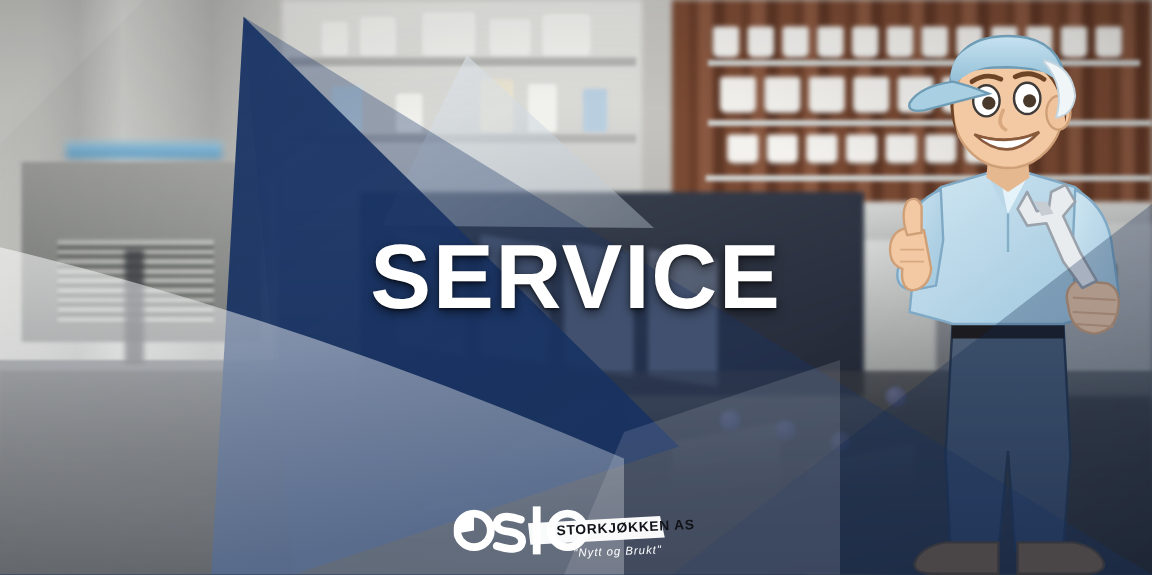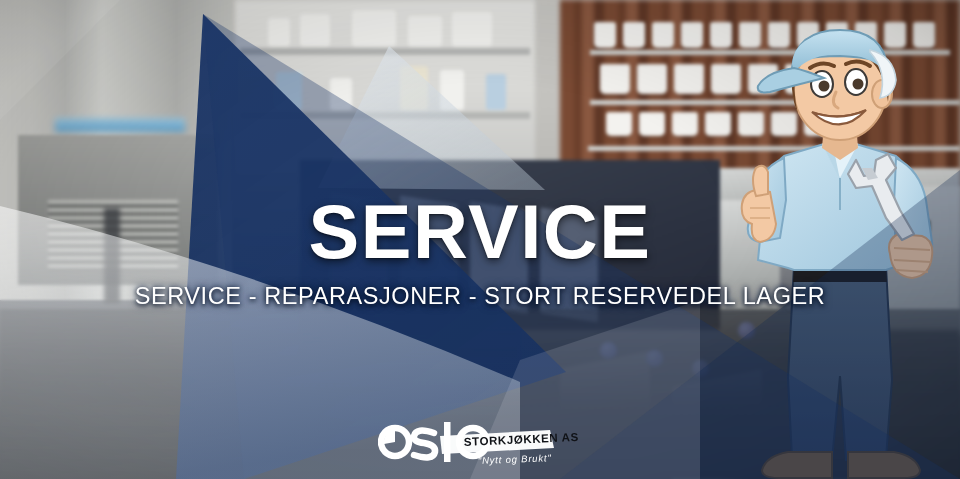--- a/index.html
+++ b/index.html
@@ -372,21 +372,20 @@
       <path d="M0,206 Q250,266 520,382 L520,479 L0,479 Z" fill="url(#sweepG)"></path>
 
       <polygon points="520,360 700,300 700,479 470,479" fill="#e8edf2" fill-opacity="0.14"></polygon>
 
       <polygon points="0,0 120,0 0,120" fill="#ffffff" fill-opacity="0.06"></polygon>
     </svg>
   </div>
 
   <div id="headline-block">
     <h1 id="title">SERVICE</h1>
-    <p id="subtitle">SERVICE - REPARASJONER - STORT RESERVEDEL LAGER</p>
   </div>
 
   <div id="logo">
     <svg viewBox="0 0 210 58" xmlns="http://www.w3.org/2000/svg">
 
       <path d="M62 22 L172 16 L176 34 L64 40 Z" fill="#ffffff" opacity="0.97"></path>
 
       <g>
         <circle cx="17" cy="28" r="14" fill="none" stroke="#ffffff" stroke-width="6.5"></circle>
         <path d="M17 28 L17 16 A12 12 0 0 0 6 30 Z" fill="#ffffff"></path>

